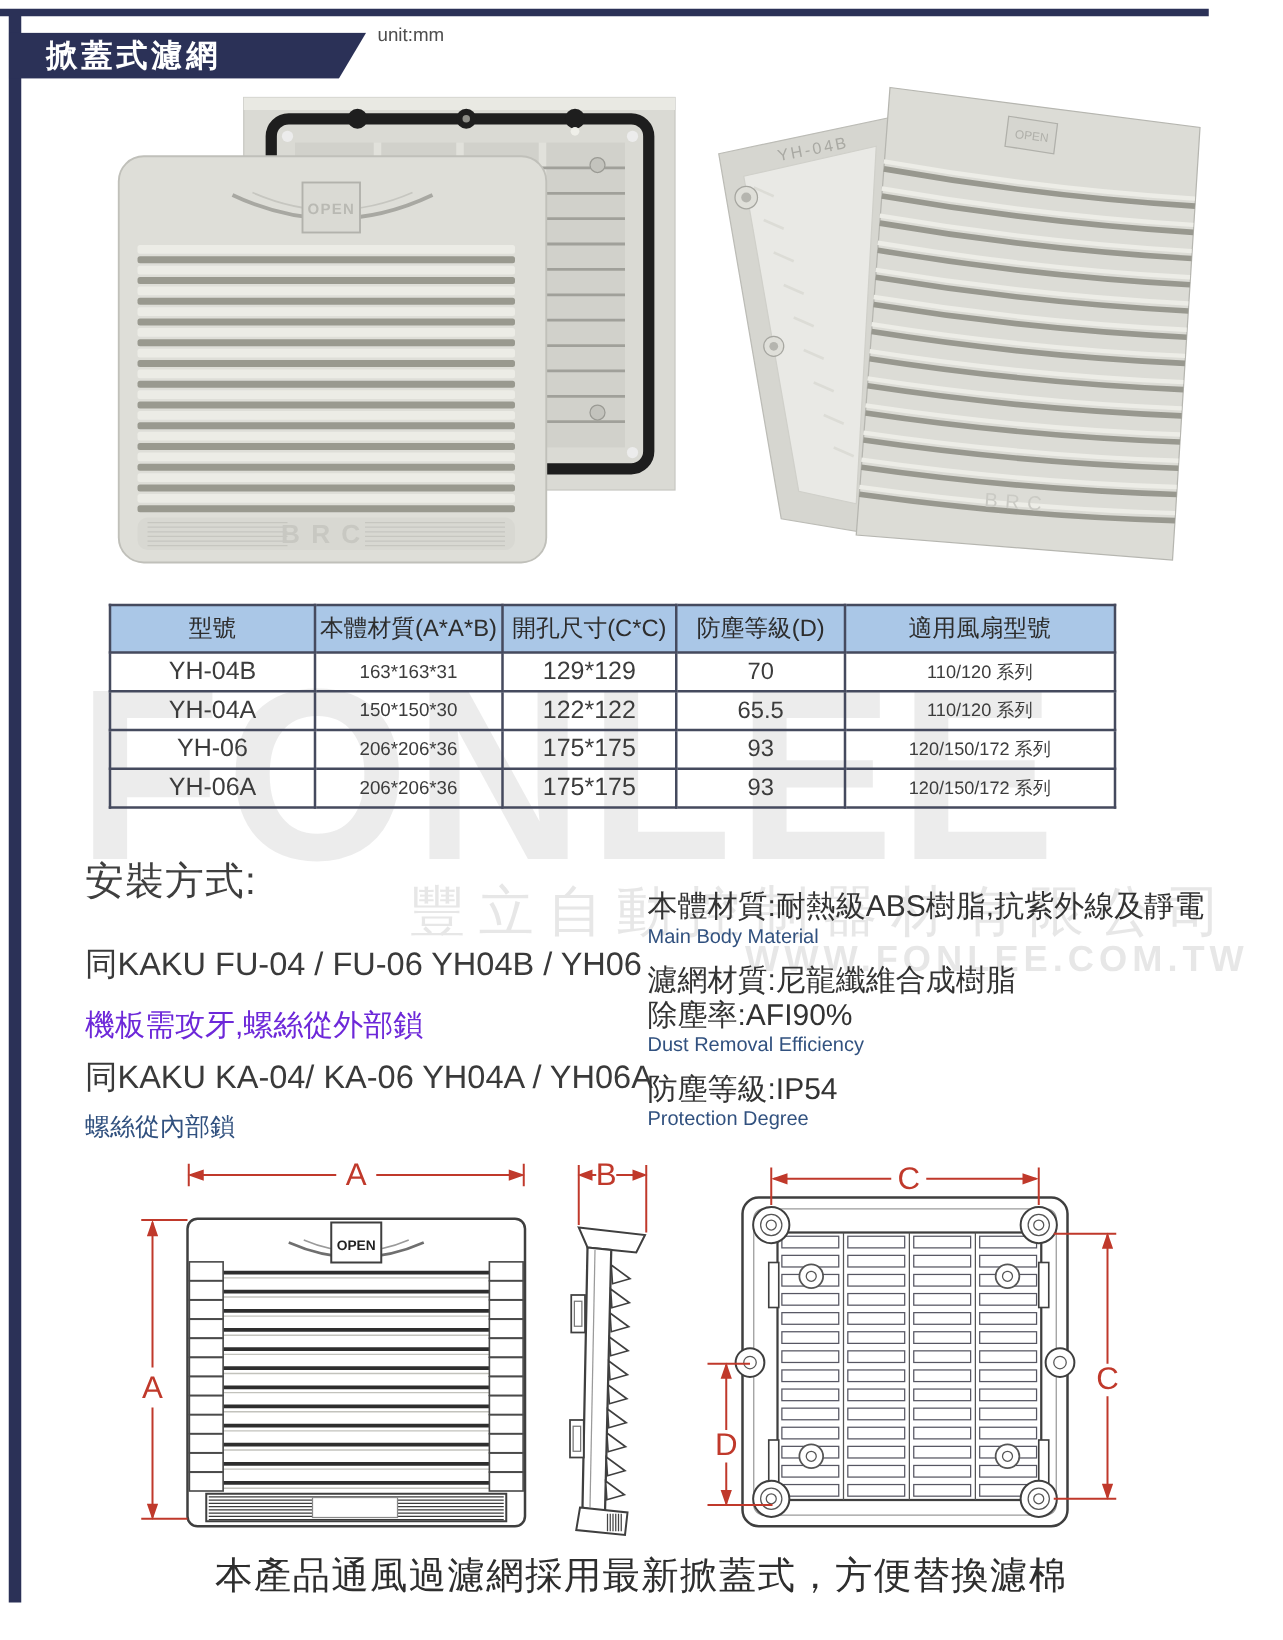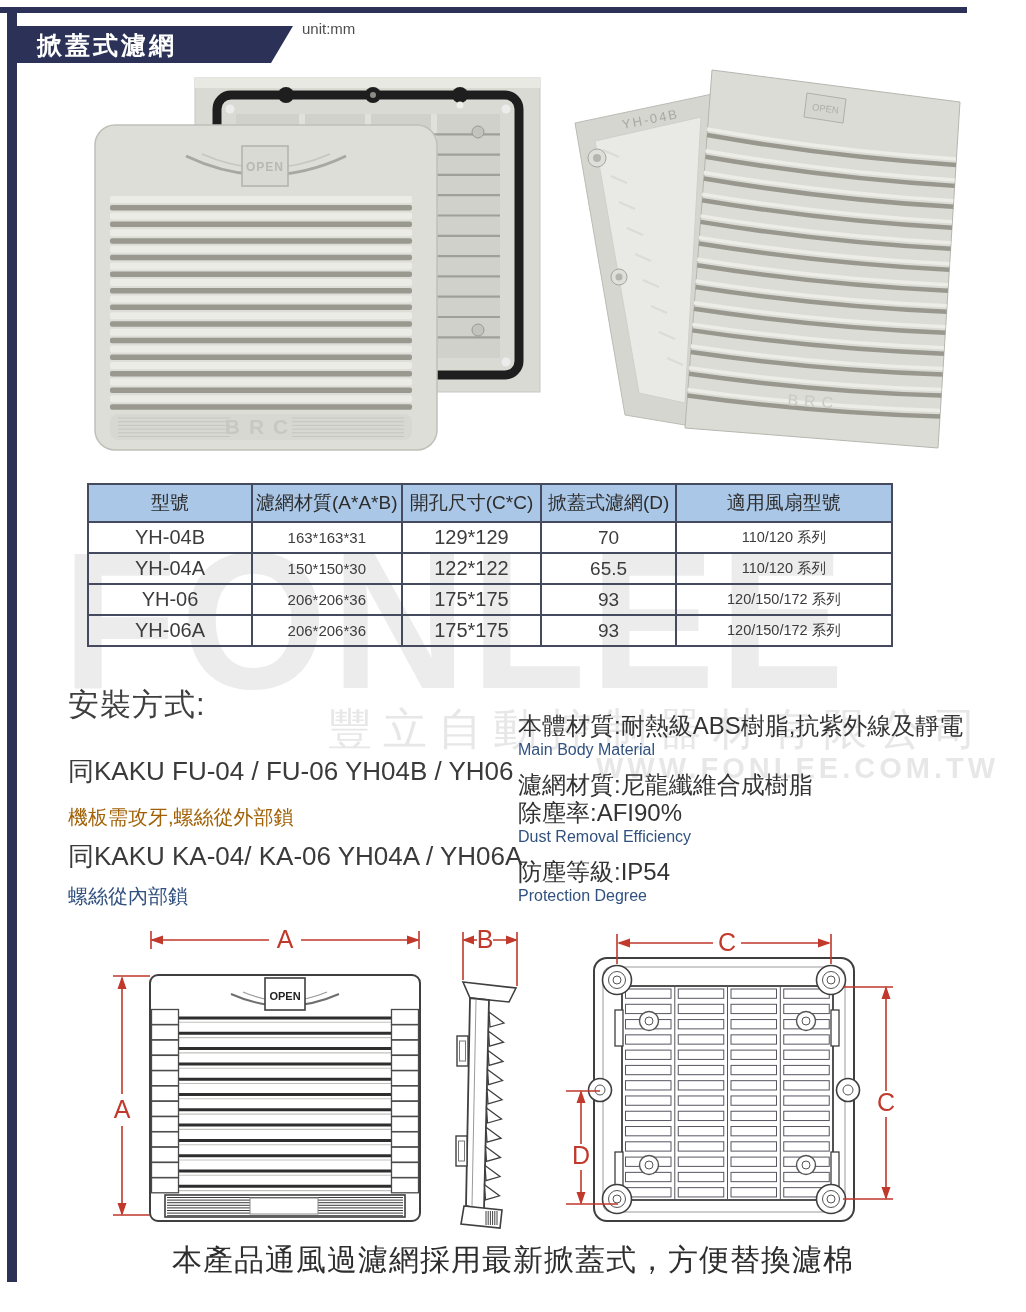--- a/index.html
+++ b/index.html
@@ -30,21 +30,21 @@
   .spec td{height:29px;color:#3c3c3c;}
   .spec td.c0{font-size:20px;}
   .spec td.c1{font-size:15px;}
   .spec td.c2{font-size:20px;}
   .spec td.c3{font-size:19px;}
   .spec td.c4{font-size:14.5px;}
 
   .install{position:absolute;left:68px;top:684px;z-index:2;width:440px;}
   .install .h{font-size:31px;color:#3f3f3f;letter-spacing:1px;}
   .install .l1{margin-top:28px;font-size:26px;color:#3a3a3a;white-space:nowrap;}
-  .install .n1{margin-top:15px;font-size:20px;color:#a16207;}
+  .install .n1{margin-top:15px;font-size:24px;color:#6d28d9;}
   .install .l2{margin-top:8px;font-size:26px;color:#3a3a3a;white-space:nowrap;}
   .install .n2{margin-top:9px;font-size:20px;color:#31517f;}
 
   .materials{position:absolute;left:518px;top:712px;z-index:2;width:480px;}
   .materials .zh{font-size:24px;color:#333;line-height:28px;white-space:nowrap;}
   .materials .en{font-size:16px;color:#31517f;line-height:20px;margin-bottom:11px;}
 
   .caption{position:absolute;left:0;top:1240px;width:1026px;text-align:center;
            font-size:30px;color:#2e2e2e;letter-spacing:1px;z-index:2;}
 
@@ -211,23 +211,23 @@
     <colgroup>
         <col style="width:20.4%">
         <col style="width:18.6%">
         <col style="width:17.4%">
         <col style="width:16.7%">
         <col style="width:26.9%">
       </colgroup>
     <thead>
       <tr>
         <th>型號</th>
-        <th>濾網材質(A*A*B)</th>
+        <th>本體材質(A*A*B)</th>
         <th>開孔尺寸(C*C)</th>
-        <th>掀蓋式濾網(D)</th>
+        <th>防塵等級(D)</th>
         <th>適用風扇型號</th>
       </tr>
     </thead>
     <tbody>
       <tr>
         <td class="c0">YH-04B</td>
         <td class="c1">163*163*31</td>
         <td class="c2">129*129</td>
         <td class="c3">70</td>
         <td class="c4">110/120 系列</td>

